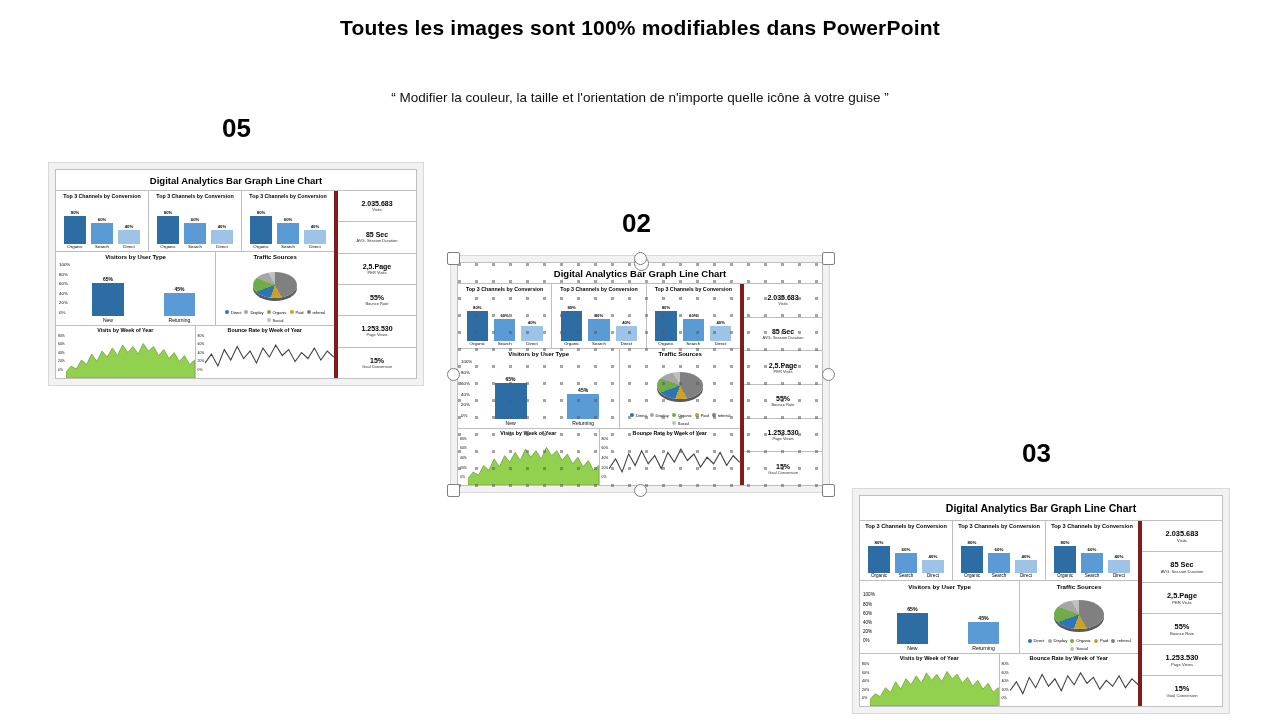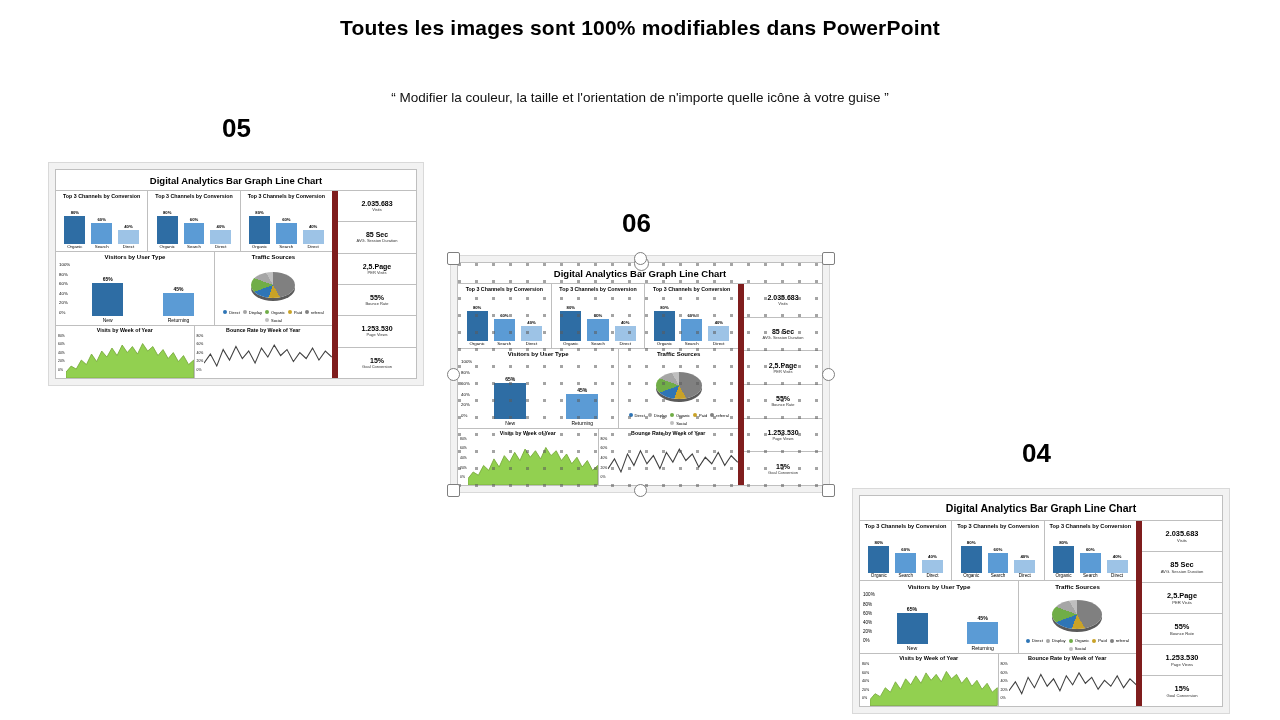--- a/index.html
+++ b/index.html
@@ -26,21 +26,21 @@
     box-sizing:border-box;padding:6px;
   }
   .dash-inner{background:#ffffff;border:1px solid #bfbfbf;width:100%;height:100%;box-sizing:border-box;
     display:flex;flex-direction:column;}
   .dash-title{
     text-align:center;font-weight:bold;border-bottom:1px solid #bfbfbf;
     display:flex;align-items:center;justify-content:center;
   }
   .dash-body{display:flex;flex:1;min-height:0;}
   .dash-left{flex:1;display:flex;flex-direction:column;min-width:0;}
-  .dash-right{border-left:6px solid #7f1d1d;display:flex;flex-direction:column;}
+  .dash-right{border-left:4px solid #7f1d1d;display:flex;flex-direction:column;}
   .kpi{
     border-bottom:1px solid #bfbfbf;display:flex;flex-direction:column;
     align-items:center;justify-content:center;text-align:center;flex:1;
   }
   .kpi:last-child{border-bottom:none;}
   .kpi-v{font-weight:bold;}
   .kpi-l{color:#333;}
   .row1{display:flex;border-bottom:1px solid #bfbfbf;flex:1.15;min-height:0;}
   .chan{flex:1;border-right:1px solid #bfbfbf;display:flex;flex-direction:column;min-width:0;}
   .chan:last-child{border-right:none;}
@@ -86,22 +86,22 @@
   .handle.sq{border-radius:2px;}
   .rot{position:absolute;width:13px;height:13px;border:1.3px solid #7f7f7f;border-radius:50%;background:#fff;}
 </style>
 </head>
 <body>
 
 <div class="slide-title">Toutes les images sont 100% modifiables dans PowerPoint</div>
 <div class="slide-subtitle">“ Modifier la couleur, la taille et l'orientation de n'importe quelle icône à votre guise ”</div>
 
 <div class="step-num step-01">05</div>
-<div class="step-num step-02">06</div>
-<div class="step-num step-03">04</div>
+<div class="step-num step-02">02</div>
+<div class="step-num step-03">03</div>
 
 <div class="dash" id="dash1" style="left:48px;top:162px;width:376px;height:224px;">
   <div class="dash-inner">
     <div class="dash-title" style="font-size:9.5px;height:20px;">Digital Analytics Bar Graph Line Chart</div>
     <div class="dash-body">
       <div class="dash-left">
         <div class="row1">
           <div class="chan">
             <div class="chan-t" style="font-size:5.3px;">Top 3 Channels by Conversion</div>
             <div class="bars">

